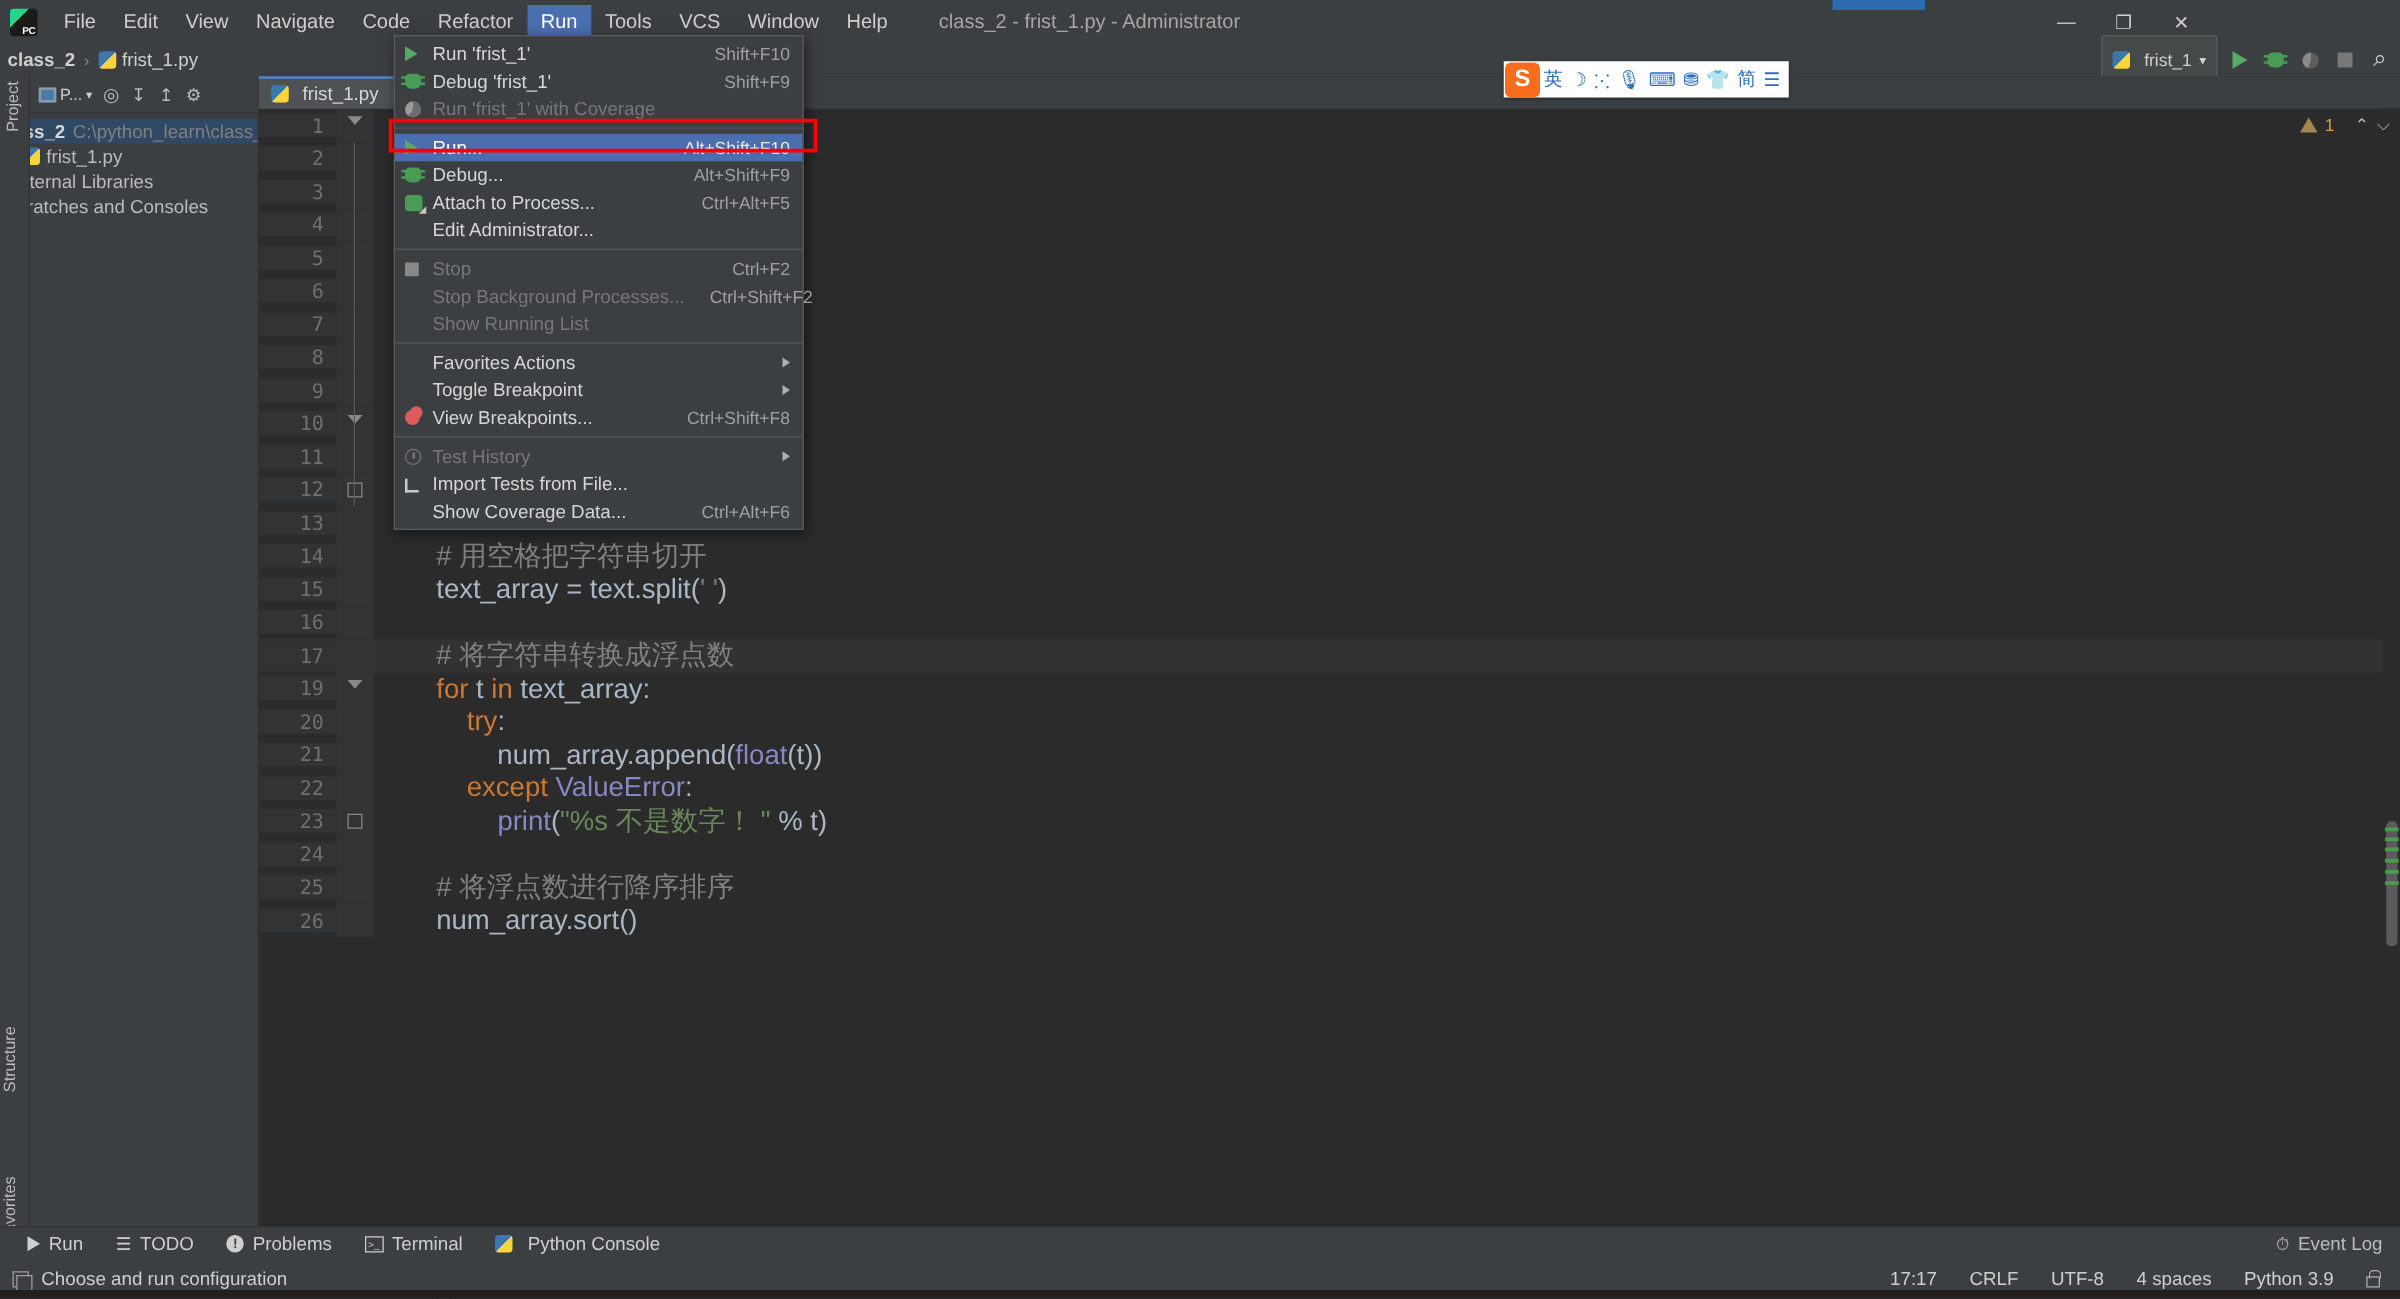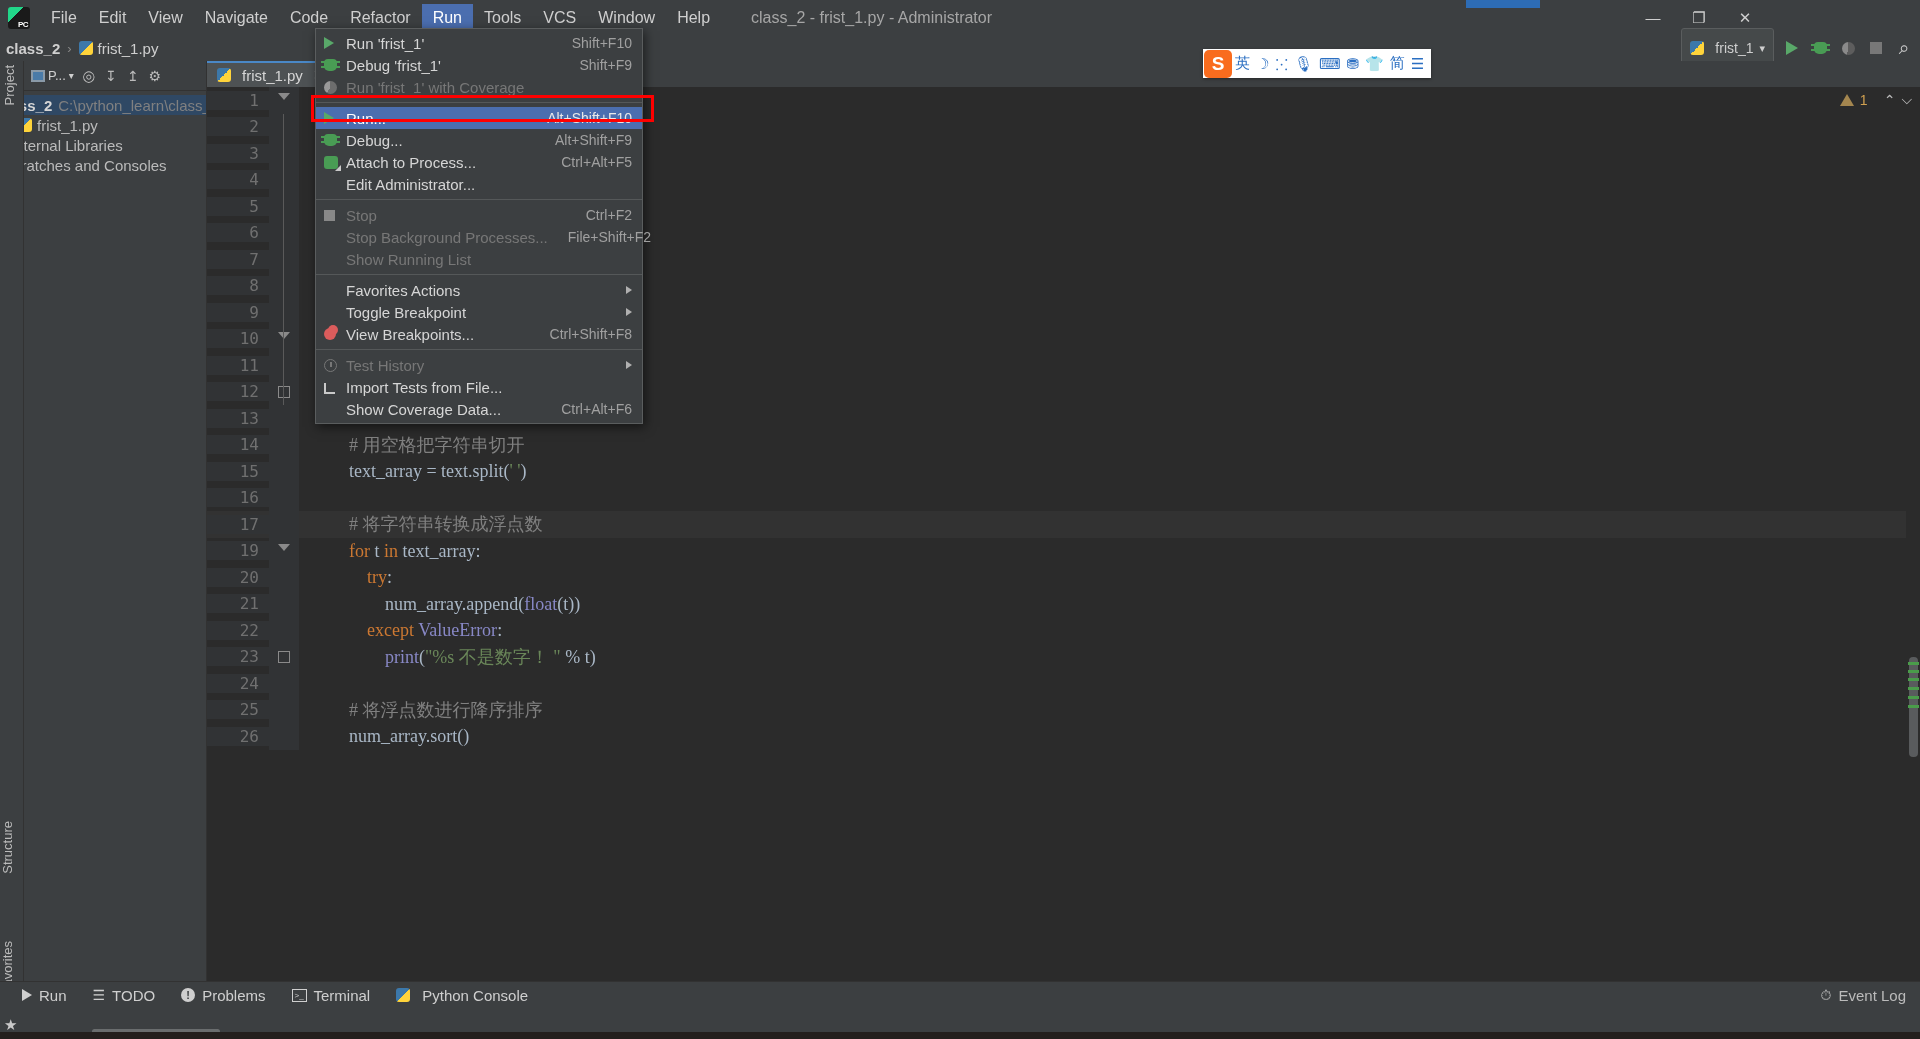--- a/index.html
+++ b/index.html
@@ -123,21 +123,21 @@
   .coderow.hl { background:#323232; }
   .gutter {
     width:62px; flex:none; text-align:right; padding-right:10px;
     color:#707070; font-family:"DejaVu Sans Mono", monospace; font-size:16px;
     background:#313335;
   }
   .foldcol {
     width:30px; flex:none; position:relative; background:#313335; height:26.5px;
   }
   .codecell {
-    padding-left:50px; font-family:Liberation Serif, serif; font-size:18px;
+    padding-left:50px; font-family:Liberation Sans, sans-serif; font-size:22px;
     white-space:pre; color:#a9b7c6; line-height:26.5px;
   }
   .kw{color:#cc7832;} .str{color:#6a8759;} .com{color:#808080;} .bi{color:#8888c6;} .cls{color:#a9b7c6;}
 
   .fold-mark {
     position:absolute; left:9px; top:7px; width:12px; height:12px;
     border:1px solid #8a8a8a; color:#8a8a8a; font-size:10px; line-height:10px;
     text-align:center;
   }
   .fold-arrow {
@@ -624,21 +624,21 @@
         <div class="mrow disabled">
           <span class="mico">
             <span class="stop-sq"></span>
           </span>
           <span class="mlabel">Stop</span>
           <span class="mkey">Ctrl+F2</span>
         </div>
         <div class="mrow disabled">
           <span class="mico"></span>
           <span class="mlabel">Stop Background Processes...</span>
-          <span class="mkey">File+Shift+F2</span>
+          <span class="mkey">Ctrl+Shift+F2</span>
         </div>
         <div class="mrow disabled">
           <span class="mico"></span>
           <span class="mlabel">Show Running List</span>
         </div>
         <div class="msep"></div>
         <div class="mrow">
           <span class="mico"></span>
           <span class="mlabel">Favorites Actions</span>
           <span class="sub-arrow"></span>
@@ -712,15 +712,29 @@
     <div class="bb-item">
       <span class="pyfile-ico"></span>
       <span>Python Console</span>
     </div>
     <div class="bb-right">
       <span style="font-size:14px;">⏱</span>
       <span>Event Log</span>
     </div>
   </div>
 
+  <div class="statusbar">
+    <div class="sb-left">
+      <span class="sq-ico"></span>
+      <span>Choose and run configuration</span>
+    </div>
+    <div class="sb-right">
+      <span>17:17</span>
+      <span>CRLF</span>
+      <span>UTF-8</span>
+      <span>4 spaces</span>
+      <span>Python 3.9</span>
+      <span class="lock-ico"></span>
+    </div>
+  </div>
 
   <div class="taskbar-hint"></div>
 </div>
 
 </body></html>

